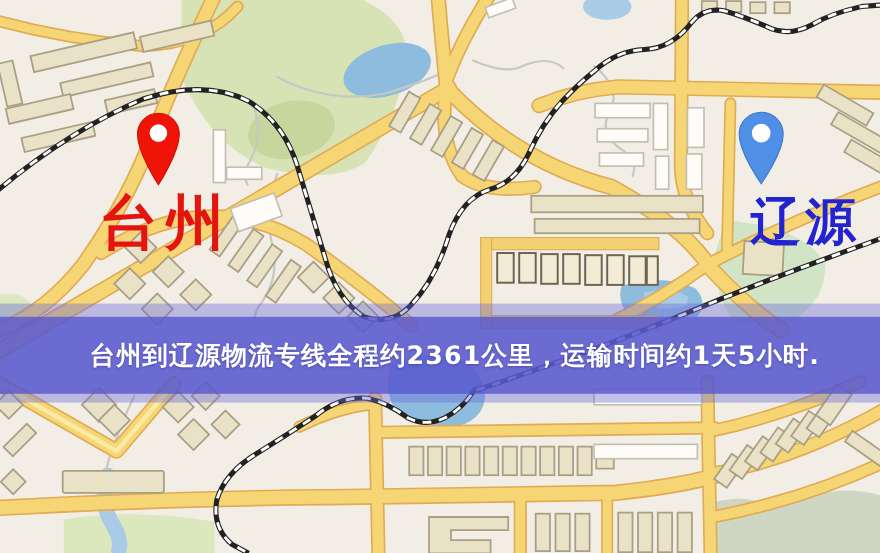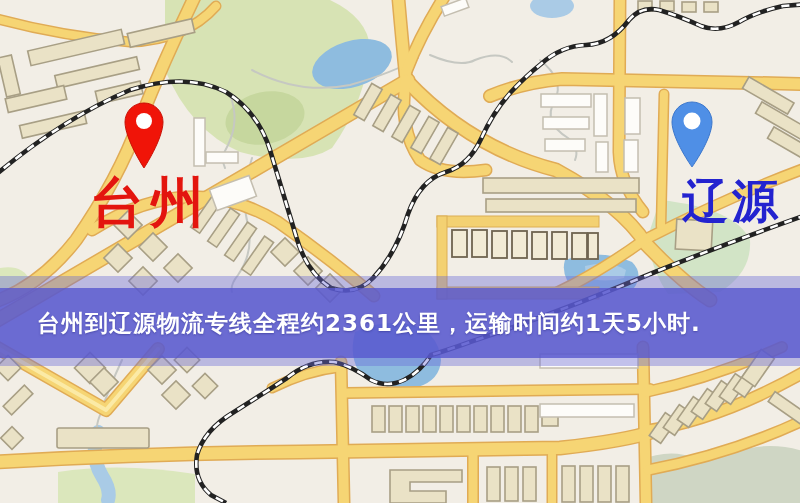--- a/index.html
+++ b/index.html
@@ -45,21 +45,21 @@
   .origin-label{left:90px;top:176px;font-size:54px;color:var(--label-origin);}
   .dest-label{left:642px;top:178px;font-size:46px;color:var(--label-dest);letter-spacing:4px;margin-left:40px;}
   
   .banner-glow{
     position:absolute;left:0;top:276px;width:800px;height:90px;
     background:var(--banner-glow);
   }
   .banner{
     position:absolute;left:0;top:288px;width:800px;height:70px;
     background:var(--banner);display:flex;align-items:center;
-    box-sizing:border-box;padding-left:37px;
+    box-sizing:border-box;padding-left:27px;justify-content:center;
   }
   .banner span{
     color:var(--banner-text);font-size:23px;font-weight:600;letter-spacing:1px;
     text-shadow:0 1px 2px rgba(50,50,140,.55);white-space:nowrap;
   }
 </style>
 </head>
 <body>
 
 <div class="viewport">

